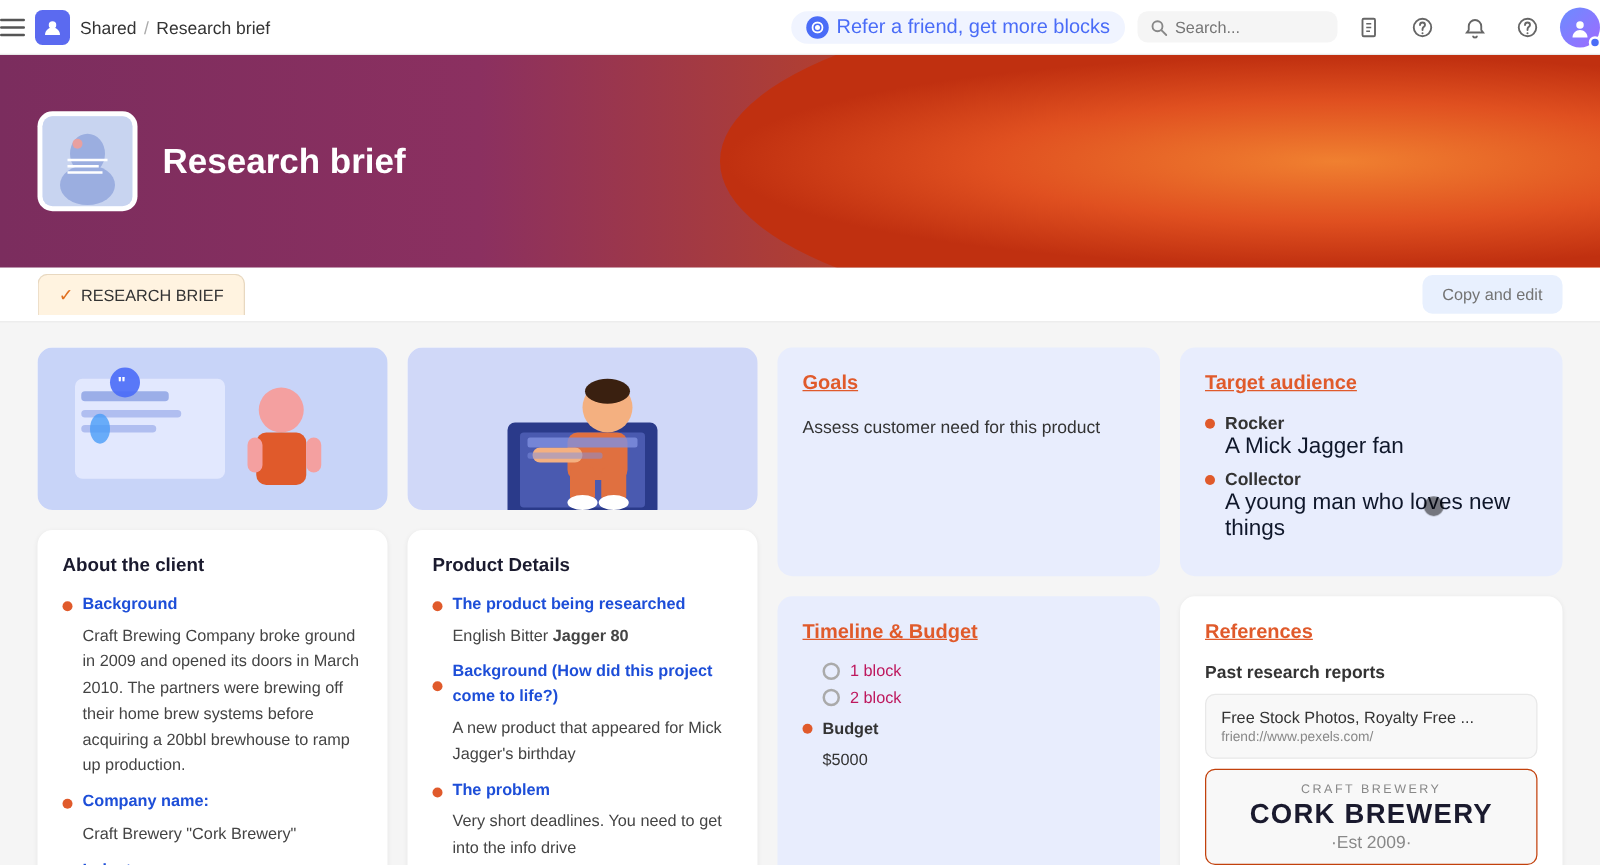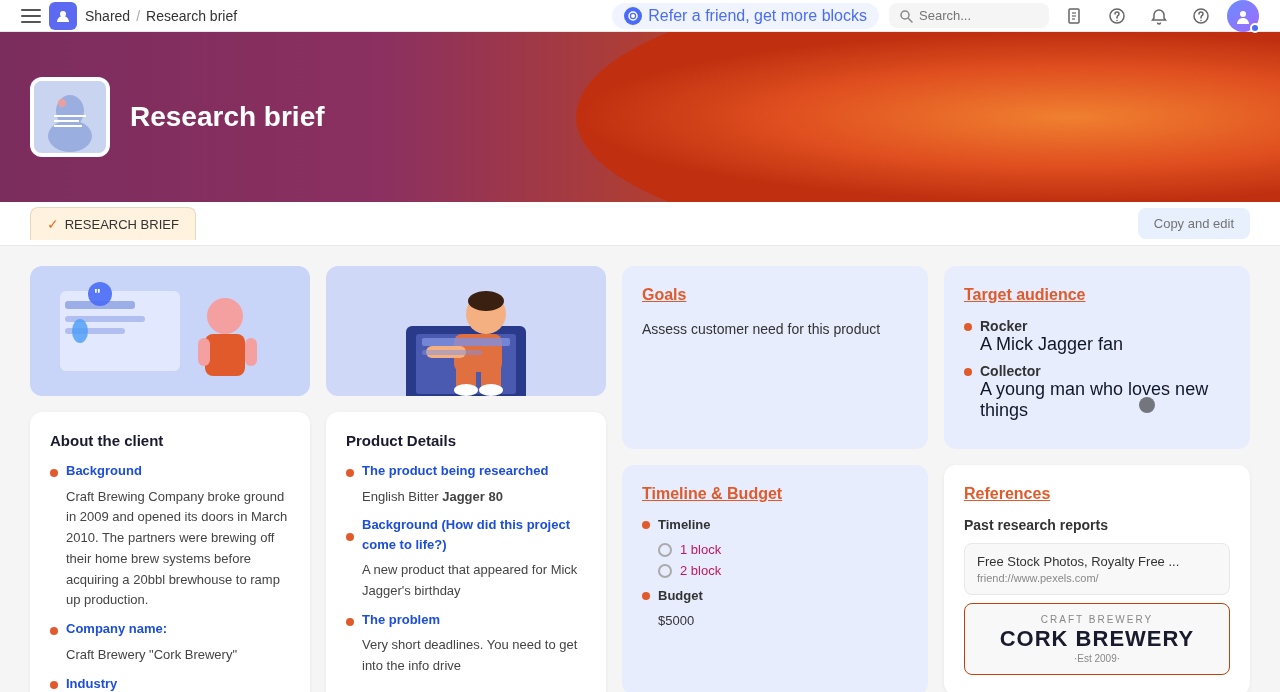--- a/index.html
+++ b/index.html
@@ -1,21 +1,21 @@
 <!DOCTYPE html>
 <html><head>
   <meta charset="utf-8">
   <style>
     * { box-sizing: border-box; margin: 0; padding: 0; }
     body { font-family: -apple-system, BlinkMacSystemFont, 'Segoe UI', sans-serif; background: #f5f5f5; font-size: 14px; color: #333; overflow-x: hidden; }
 
     
     .topnav {
-      display: flex; align-items: center; height: 32px; background: #fff;
-      border-bottom: 1px solid #e8e8e8; padding: 0 21px; gap: 10px; position: sticky; top: 0; z-index: 100;
+      display: flex; align-items: center; height: 44px; background: #fff;
+      border-bottom: 1px solid #e8e8e8; padding: 0 0; gap: 10px; position: sticky; top: 0; z-index: 100;
     }
     .topnav-left { display: flex; align-items: center; gap: 8px; flex: 1; }
     .topnav-right { display: flex; align-items: center; gap: 10px; }
     .menu-icon { width: 20px; height: 20px; cursor: pointer; display: flex; flex-direction: column; justify-content: center; gap: 4px; }
     .menu-icon span { display: block; height: 2px; background: #555; border-radius: 2px; }
     .workspace-icon { width: 28px; height: 28px; background: #5b6af0; border-radius: 6px; display: flex; align-items: center; justify-content: center; color: #fff; font-size: 12px; font-weight: bold; }
     .breadcrumb { display: flex; align-items: center; gap: 6px; font-size: 14px; color: #555; }
     .breadcrumb .shared-link { color: #333; font-weight: 500; cursor: pointer; }
     .breadcrumb .sep { color: #aaa; }
     .breadcrumb .current { color: #333; font-weight: 500; }
@@ -102,21 +102,21 @@
     
     .references-card { background: #fff; border-radius: 12px; padding: 20px; box-shadow: 0 1px 4px rgba(0,0,0,0.06); }
     .references-title { font-size: 16px; font-weight: 700; color: #e05a2b; text-decoration: underline; margin-bottom: 14px; }
     .past-reports-title { font-size: 14px; font-weight: 600; color: #333; margin-bottom: 10px; }
     .reference-item { background: #f8f8f8; border-radius: 8px; padding: 10px 12px; margin-bottom: 8px; border: 1px solid #e8e8e8; }
     .reference-title { font-size: 13px; color: #333; font-weight: 500; margin-bottom: 3px; overflow: hidden; text-overflow: ellipsis; white-space: nowrap; }
     .reference-url { font-size: 11px; color: #888; }
     .cork-brewery-card { background: #f8f8f8; border-radius: 8px; padding: 10px 12px; border: 1px solid #c2410c; text-align: center; }
     .cork-brewery-sub { font-size: 10px; letter-spacing: 2px; color: #888; text-transform: uppercase; margin-bottom: 2px; }
     .cork-brewery-name { font-size: 22px; font-weight: 900; color: #1a1a2e; letter-spacing: 1px; line-height: 1.1; }
-    .cork-brewery-est { font-size: 10px; color: #888; margin-top: 2px; }
+    .cork-brewery-est { font-size: 14px; color: #888; margin-top: 2px; }
 
     
     .cursor { position: fixed; width: 16px; height: 16px; border-radius: 50%; background: rgba(0,0,0,0.5); pointer-events: none; z-index: 9999; transform: translate(-50%, -50%); left: 1147px; top: 405px; }
 
     .right-cols { display: grid; grid-template-columns: 1fr 1fr; gap: 16px; }
   </style>
 </head>
 <body>
 
 <nav class="topnav">
@@ -346,24 +346,20 @@
           <div class="audience-dot"></div>
           <div>
             <div class="audience-main">Collector</div>
             <div class="audience-sub">A young man who loves new things</div>
           </div>
         </div>
       </div>
 
       <div class="timeline-card">
         <div class="timeline-title">Timeline &amp; Budget</div>
-        <div class="timeline-item">
-          <div class="timeline-dot"></div>
-          <span class="timeline-label">Timeline</span>
-        </div>
         <div class="radio-group">
           <div class="radio-item">
             <div class="radio-circle"></div>
             <span>1 block</span>
           </div>
           <div class="radio-item">
             <div class="radio-circle"></div>
             <span>2 block</span>
           </div>
         </div>

